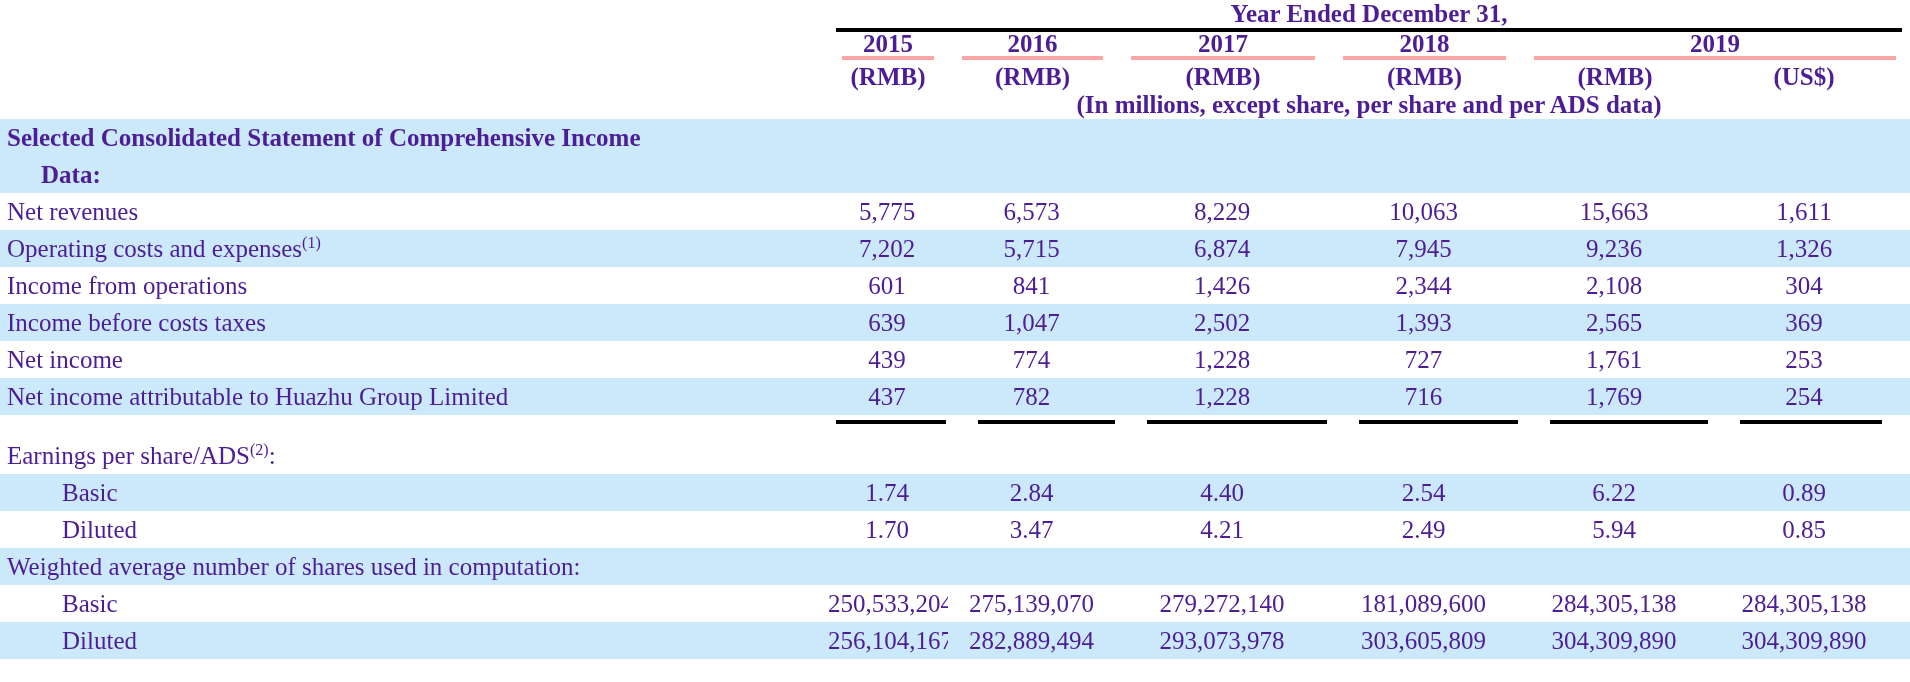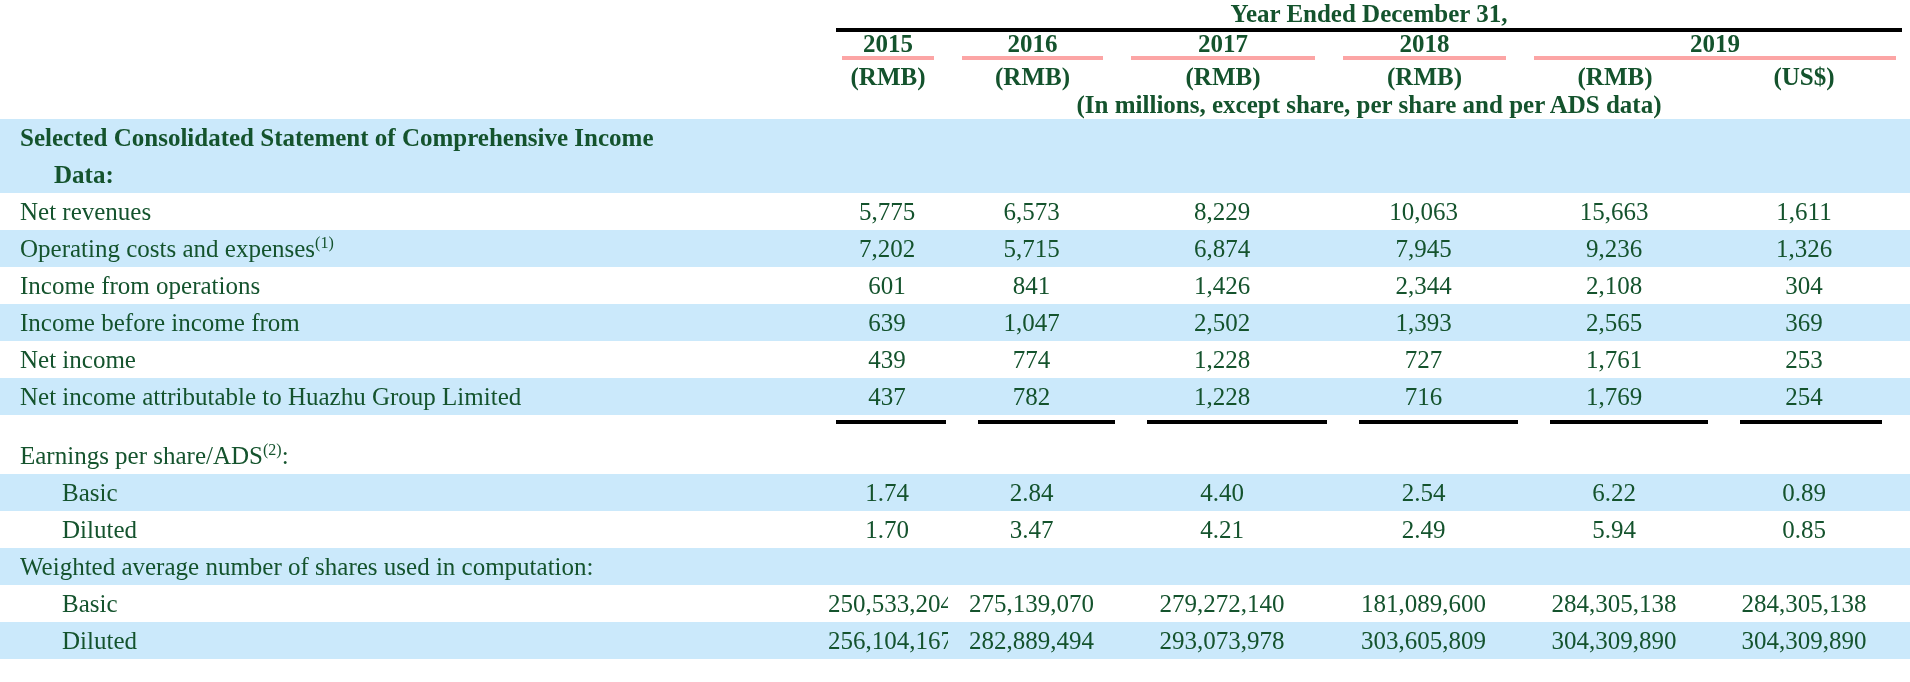--- a/index.html
+++ b/index.html
@@ -1,37 +1,37 @@
 <!DOCTYPE html>
 <html style="--stripe: #cbe9fb;"><head>
 <meta charset="utf-8">
 <style>
   html,body { margin:0; padding:0; background:#ffffff; }
   .doc {
     position:relative; width:1910px; height:682px; overflow:hidden;
-    background:#ffffff; color:#14532d;
+    background:#ffffff; color:#4c1d95;
     font-family:"Liberation Serif","DejaVu Serif",serif;
   }
   table.fin { border-collapse:collapse; table-layout:fixed; width:1910px; }
   td, th { padding:0; margin:0; font-size:25px; vertical-align:bottom; white-space:nowrap; overflow:hidden; }
   thead th { font-weight:bold; }
 
   
   tr.h1 td, tr.h1 th { height:32px; }
   tr.h2 td, tr.h2 th { height:28px; }
   tr.h3 td, tr.h3 th { height:31px; text-align:center; font-weight:bold; }
   tr.h4 td, tr.h4 th { height:27px; text-align:center; font-weight:bold; }
   .grp { border-bottom:4px solid #000; margin:0 8px; text-align:center; font-weight:bold; line-height:28px; }
   .yr  { border-bottom:4px solid #fca5a5; margin:0 14px; text-align:center; font-weight:bold; line-height:24px; }
 
   
   tbody td { height:37px; line-height:37px; }
   tr.stripe { background:var(--stripe,#cbe9fb); }
   tr.title-row td { height:74px; line-height:37px; font-weight:bold; vertical-align:top; }
-  .lbl { text-align:left; padding-left:20px; }
+  .lbl { text-align:left; padding-left:7px; }
   .indent1 { padding-left:34px; }
   td.indent2 { padding-left:62px; }
   .num { text-align:center; padding-right:2px; }
   td.c6, th.c6 { padding-right:12px; }
   sup.fn { font-size:16px; vertical-align:super; line-height:0; }
 
   
   tr.rule-row td { height:22px; vertical-align:top; }
   .rule { border-top:4px solid #000; height:0; margin:5px 2px 0 30px; }
   td.c1 .rule { margin-left:8px; }
@@ -124,21 +124,21 @@
         <td class="lbl">Income from operations</td>
         <td class="num c1">601</td>
         <td class="num">841</td>
         <td class="num">1,426</td>
         <td class="num">2,344</td>
         <td class="num">2,108</td>
         <td class="num c6">304</td>
       </tr>
 
       <tr class="stripe">
-        <td class="lbl">Income before income from</td>
+        <td class="lbl">Income before costs taxes</td>
         <td class="num c1">639</td>
         <td class="num">1,047</td>
         <td class="num">2,502</td>
         <td class="num">1,393</td>
         <td class="num">2,565</td>
         <td class="num c6">369</td>
       </tr>
 
       <tr>
         <td class="lbl">Net income</td>

